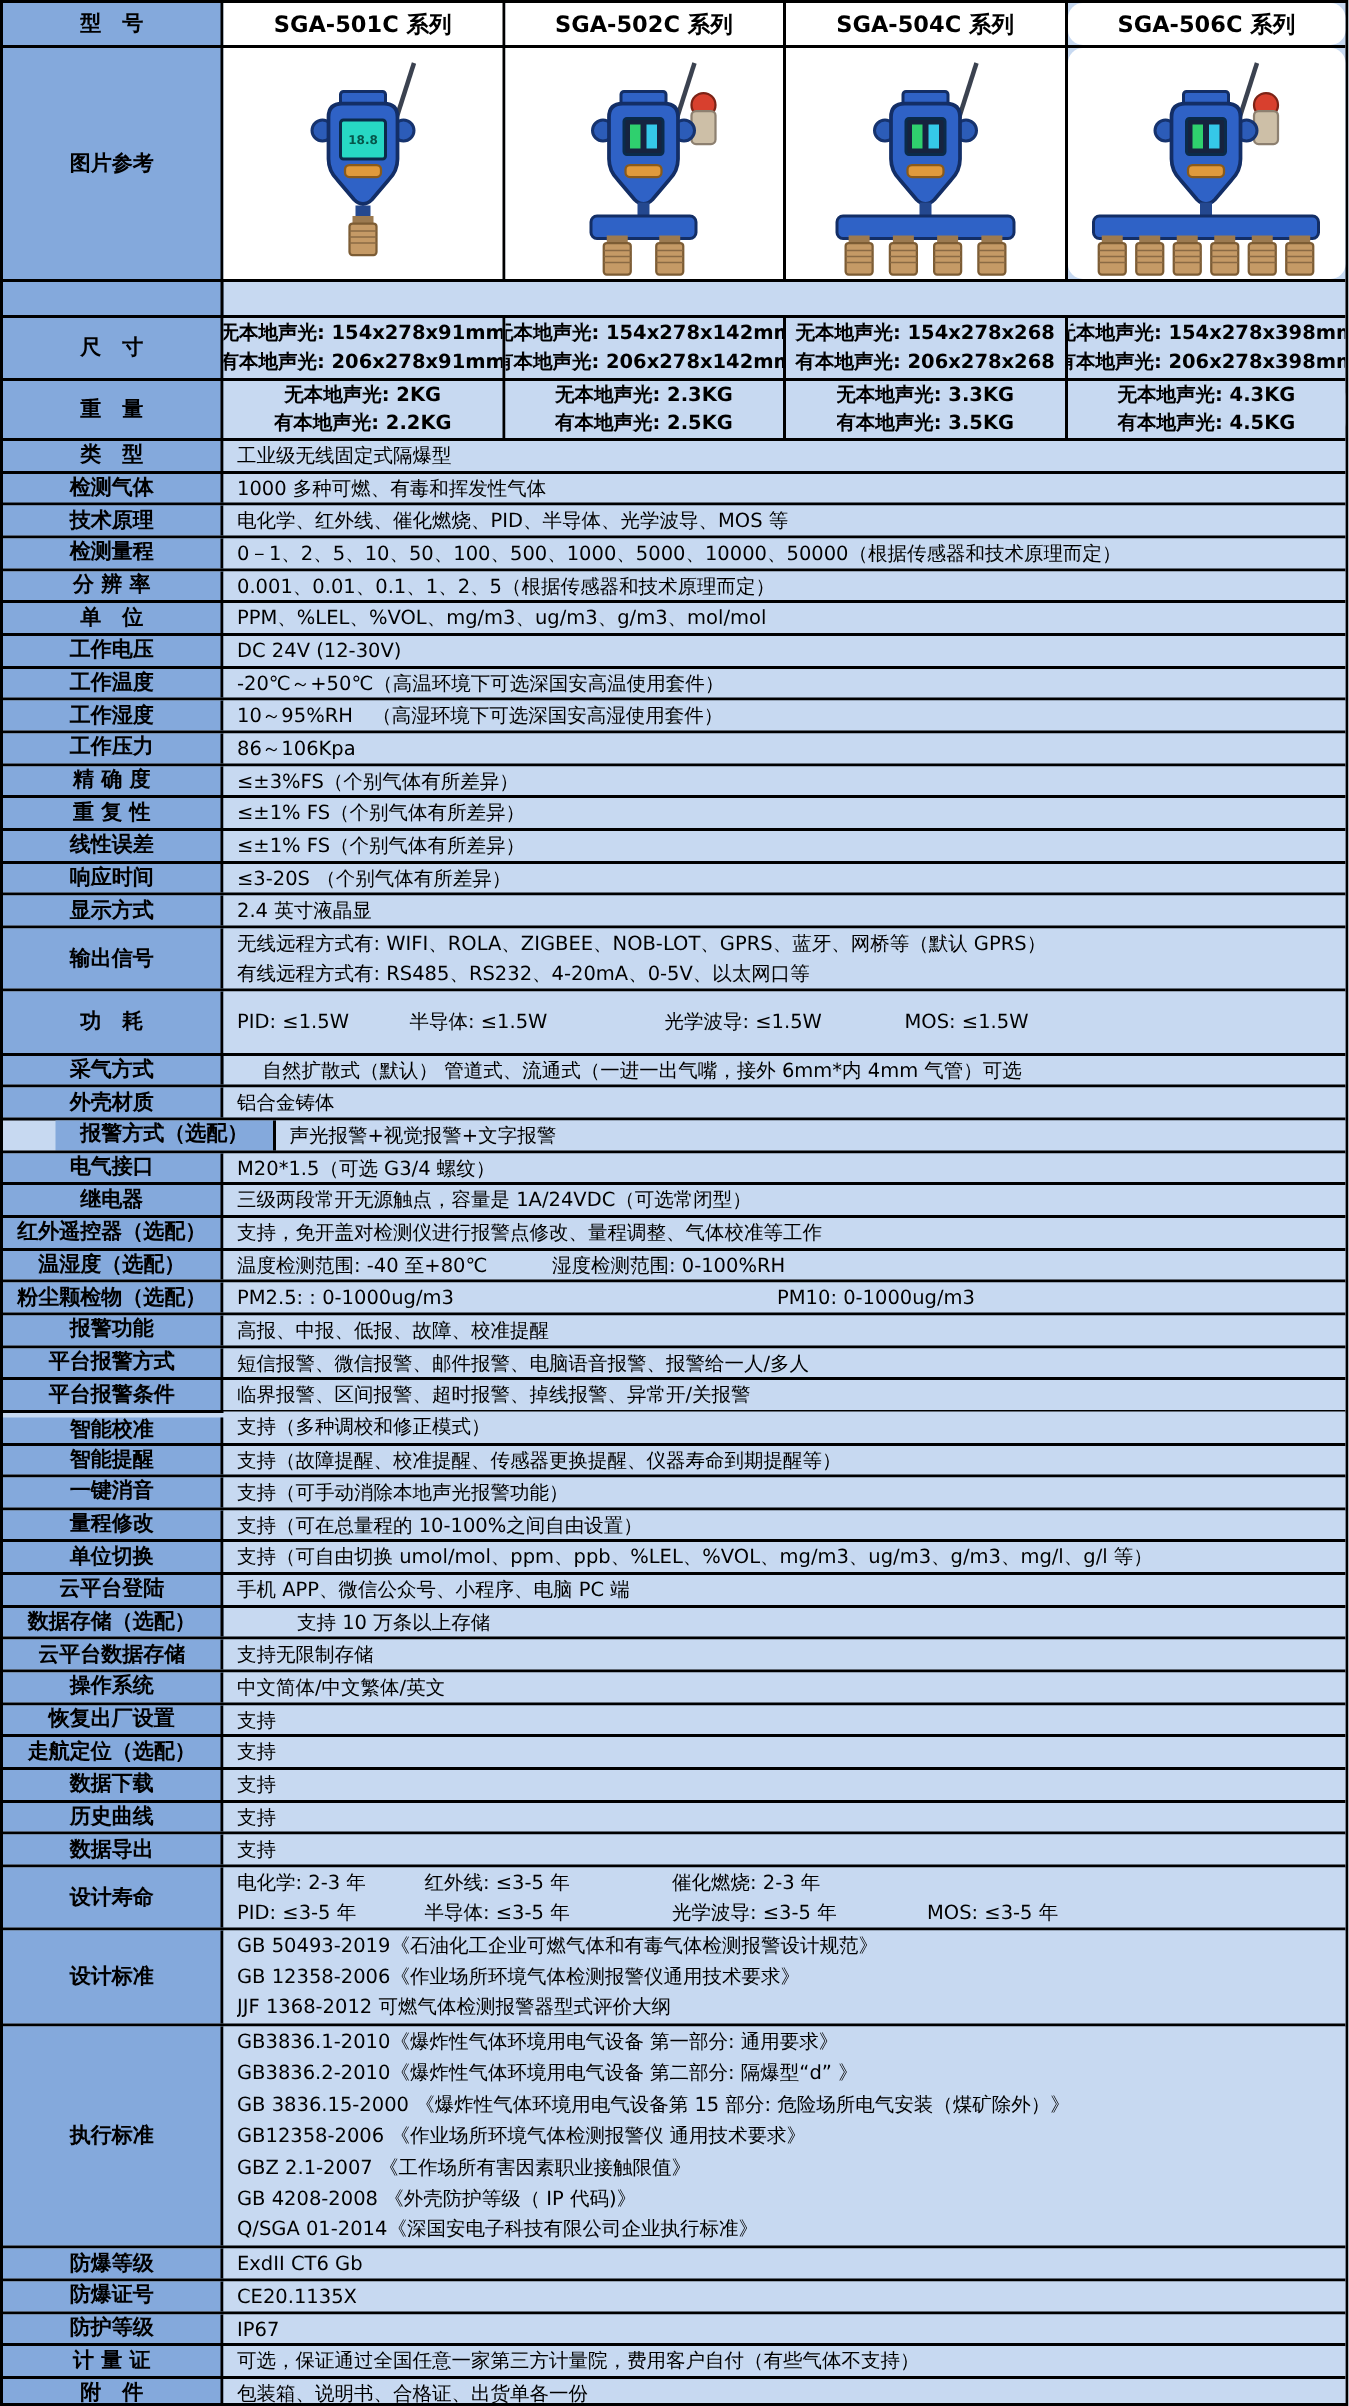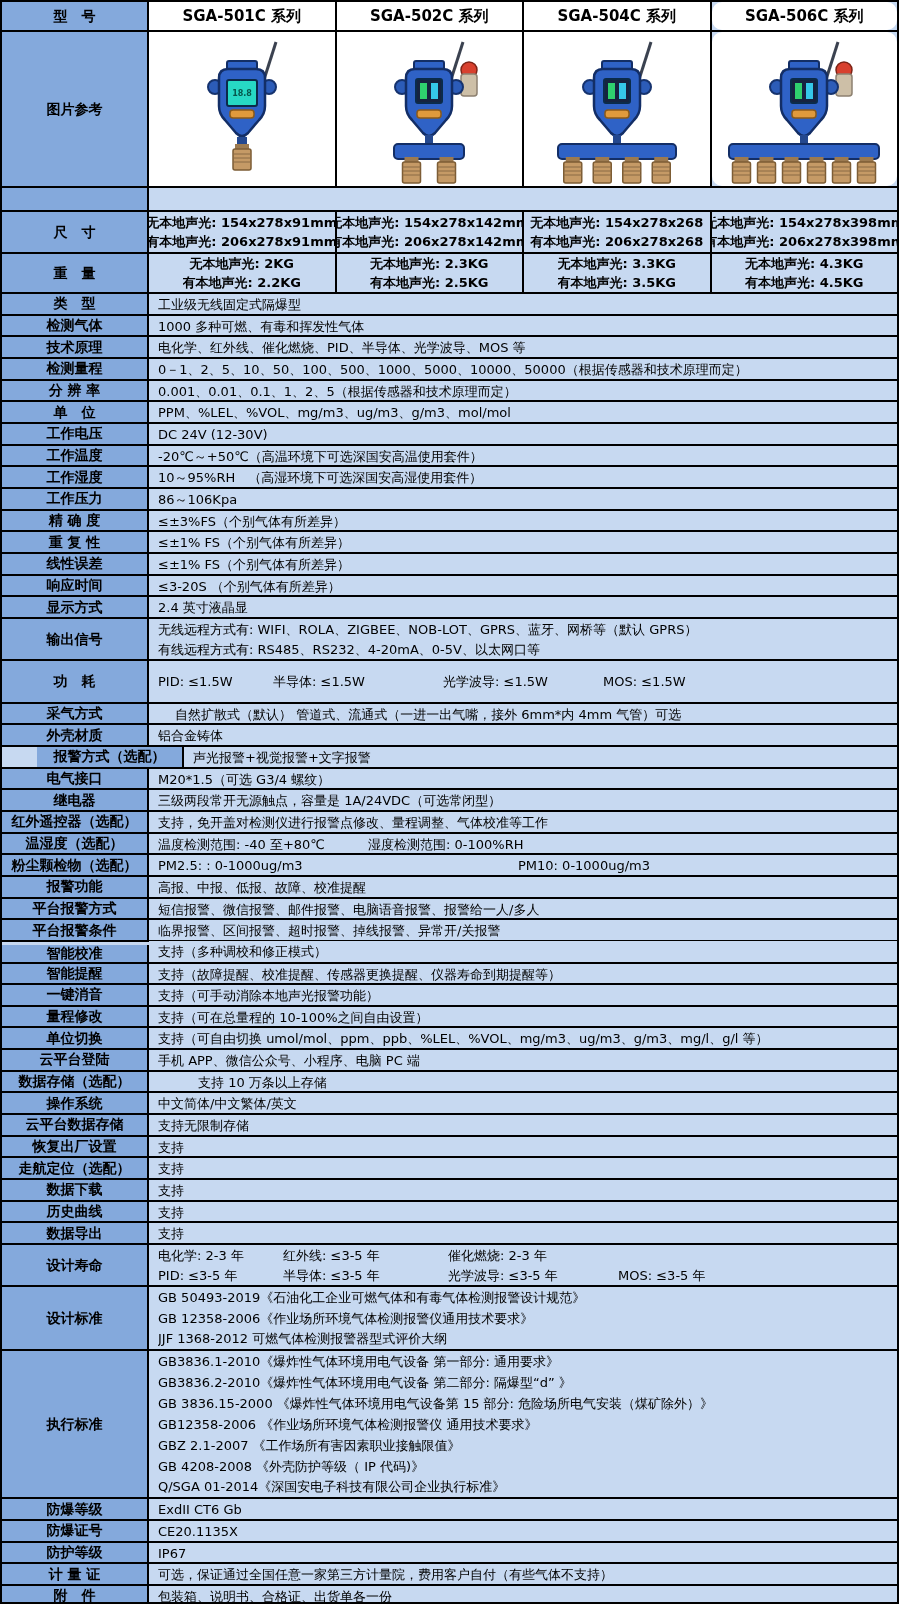--- a/index.html
+++ b/index.html
@@ -556,32 +556,32 @@
     <div class="row spec" style="height: 21.66px; gap: 40px;">
       <div class="cell label">
         <span>数据存储（选配）</span>
       </div>
       <div class="cell content">
         <div class="tline"><span class="seg">支持 10 万条以上存储</span></div>
       </div>
     </div>
     <div class="row spec" style="height: 21.66px;">
       <div class="cell label">
+        <span>云平台数据存储</span>
+      </div>
+      <div class="cell content">
+        <div class="tline"><span class="seg">支持无限制存储</span></div>
+      </div>
+    </div>
+    <div class="row spec" style="height: 21.66px;">
+      <div class="cell label">
         <span>操作系统</span>
       </div>
       <div class="cell content">
         <div class="tline"><span class="seg">中文简体/中文繁体/英文</span></div>
-      </div>
-    </div>
-    <div class="row spec" style="height: 21.66px;">
-      <div class="cell label">
-        <span>云平台数据存储</span>
-      </div>
-      <div class="cell content">
-        <div class="tline"><span class="seg">支持无限制存储</span></div>
       </div>
     </div>
     <div class="row spec" style="height: 21.66px;">
       <div class="cell label">
         <span>恢复出厂设置</span>
       </div>
       <div class="cell content">
         <div class="tline"><span class="seg">支持</span></div>
       </div>
     </div>

